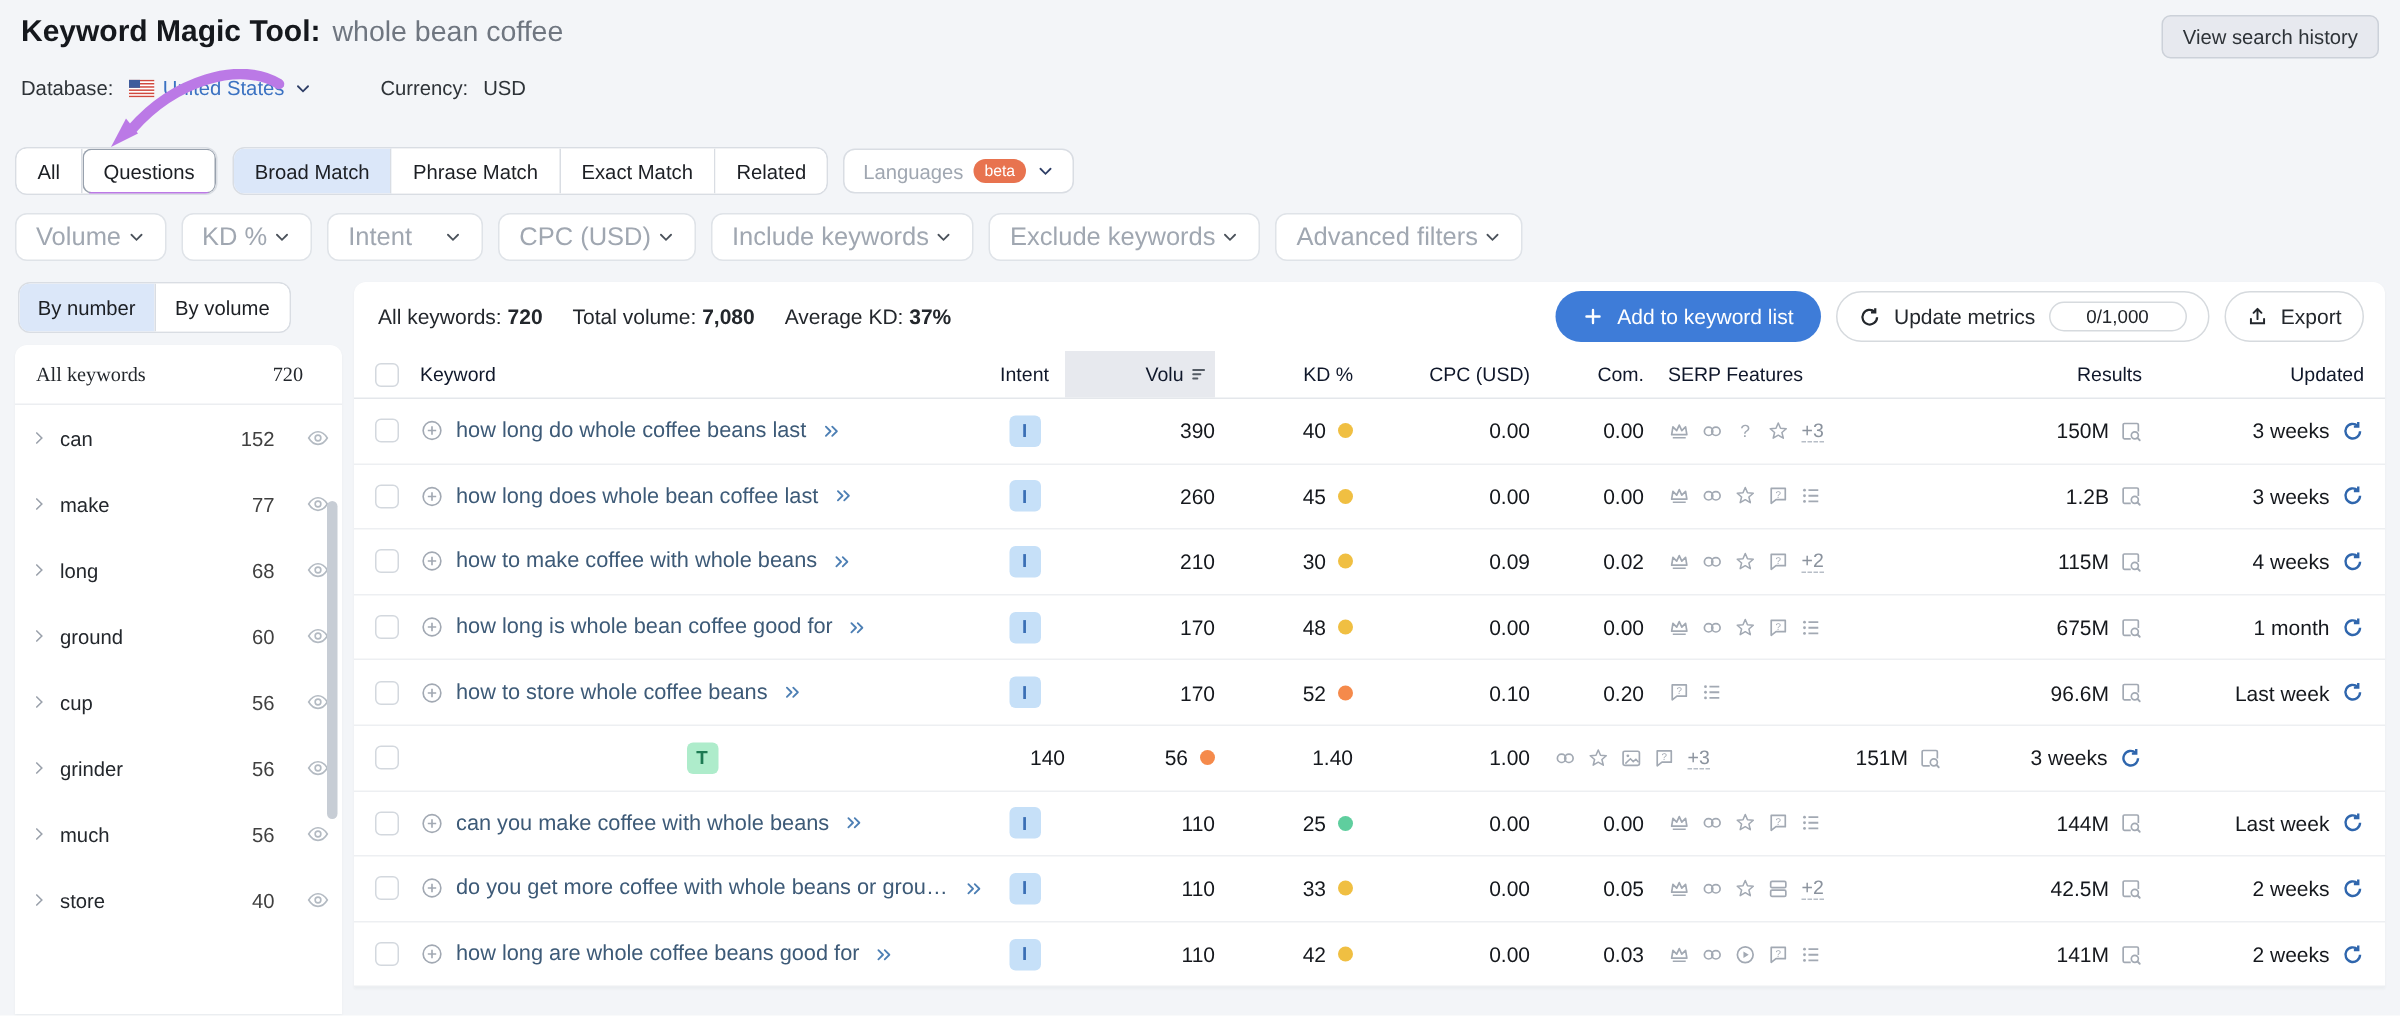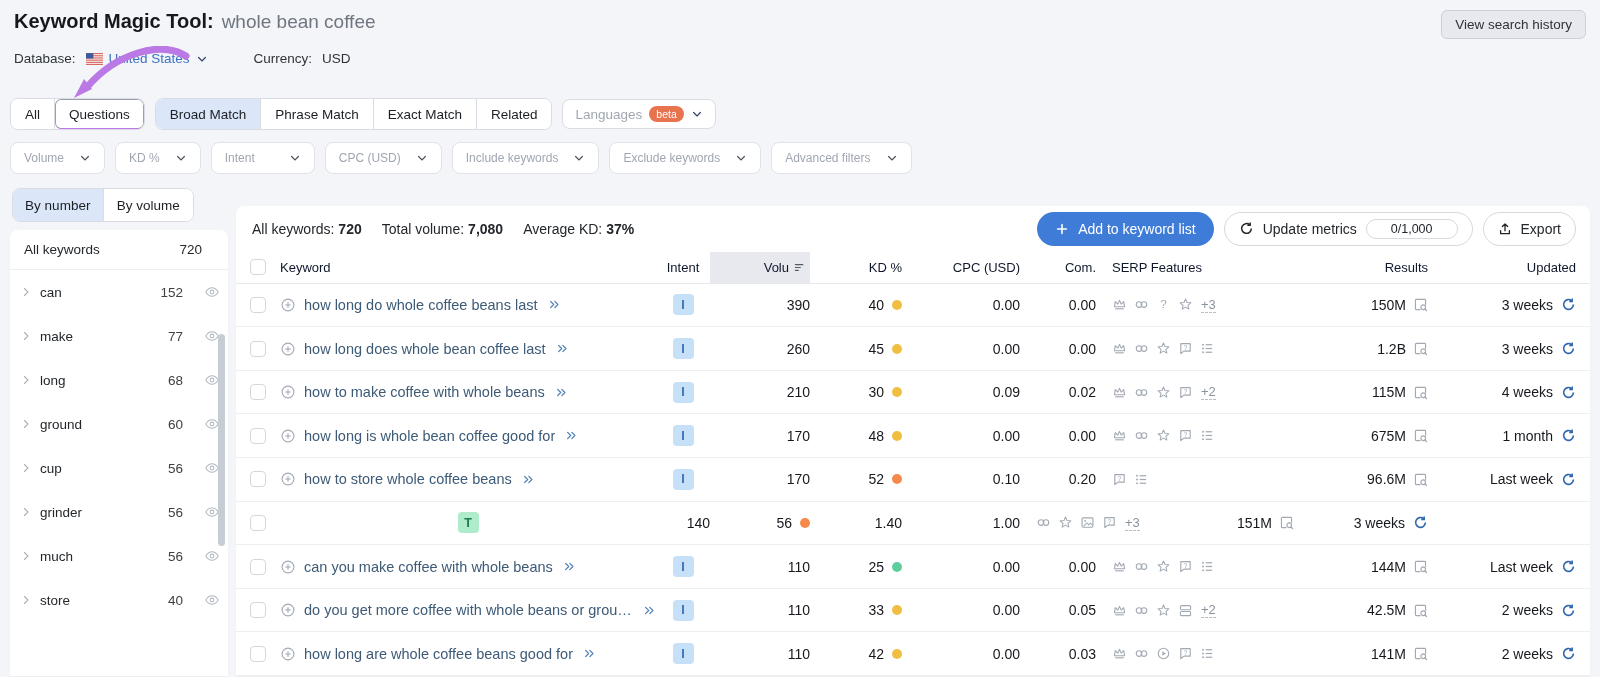--- a/index.html
+++ b/index.html
@@ -28,35 +28,35 @@
   .tab:last-child { border-right:none; }
   .tab.selected { background:#dbe7f9; }
   .tab.annotated { box-shadow:inset 0 0 0 1px #98a1ad; border-radius:6px; }
   .q-underline { position:absolute; left:4px; right:4px; bottom:-3px; height:4px; background:#bb79e6; border-radius:2px; }
   .lang-pill { display:flex; align-items:center; gap:7px; border:1px solid #d9dde3; border-radius:8px; background:#fff; height:30px; padding:0 12px; font-size:13.5px; color:#a0a7b1; cursor:pointer; }
   .beta-badge { background:#e8734f; color:#fff; font-size:10.5px; padding:2px 7px; border-radius:9px; }
   .annot-arrow { position:absolute; left:52px; top:-52px; pointer-events:none; z-index:5; }
 
   
   .filters-row { display:flex; align-items:center; gap:10px; margin:12px 0 0 0; }
-  .filter-pill { display:flex; align-items:center; gap:15px; border:1px solid #dfe3e8; border-radius:8px; background:#fff; height:32px; padding:0 13px; font-size:12px; color:#a0a7b1; cursor:pointer; }
+  .filter-pill { display:flex; align-items:center; gap:4px; border:1px solid #dfe3e8; border-radius:8px; background:#fff; height:32px; padding:0 13px; font-size:17px; color:#a0a7b1; cursor:pointer; }
   .filter-pill .chev { color:#4a515a; }
   .filter-pill.wide { min-width:104px; justify-content:space-between; }
 
   
-  .content { display:flex; gap:8px; margin-top:14px; align-items:flex-end; }
+  .content { display:flex; gap:8px; margin-top:14px; align-items:flex-start; }
 
   
   .sidebar { width:218px; flex:none; }
   .segmented { display:flex; border:1px solid #d9dde3; border-radius:8px; overflow:hidden; background:#fff; margin:0 0 8px 2px; width:182px; }
   .seg { flex:1; height:32px; display:flex; align-items:center; justify-content:center; font-size:13.5px; color:#1c1f24; cursor:pointer; background:#fff; }
   .seg.selected { background:#dbe7f9; }
   .seg + .seg { border-left:1px solid #d9dde3; }
   .facet-card { position:relative; background:#fff; border-radius:8px 8px 0 0; height:446px; overflow:hidden; box-shadow:0 1px 2px rgba(30,40,60,.04); }
-  .facet-head { display:flex; justify-content:space-between; align-items:center; height:40px; padding:0 26px 0 14px; border-bottom:1px solid #eceef1; font-size:13.5px; color:#23272c; }
+  .facet-head { display:flex; justify-content:space-between; align-items:center; height:40px; padding:0 26px 0 14px; border-bottom:1px solid #eceef1; font-size:13.5px; color:#23272c;font-family:Liberation Serif, serif; }
   .facet-head .cnt { color:#23272c; }
   .facet-item { display:flex; align-items:center; height:44px; padding:0 8px 0 10px; font-size:13.5px; color:#23272c; cursor:pointer; }
   .facet-item .chev-r { color:#9aa1ab; margin-right:8px; display:inline-flex; }
   .facet-item .flabel { flex:1; }
   .facet-item .fcount { margin-right:21px; color:#404040; }
   .facet-item .eye { color:#b3bac2; display:inline-flex; cursor:pointer; }
   .facet-scroll { position:absolute; right:3px; top:104px; width:7px; height:212px; border-radius:4px; background:#c7cdd5; }
 
   
   .main { flex:1; background:#fff; border-radius:8px 8px 0 0; min-width:0; box-shadow:0 1px 2px rgba(30,40,60,.04); }

